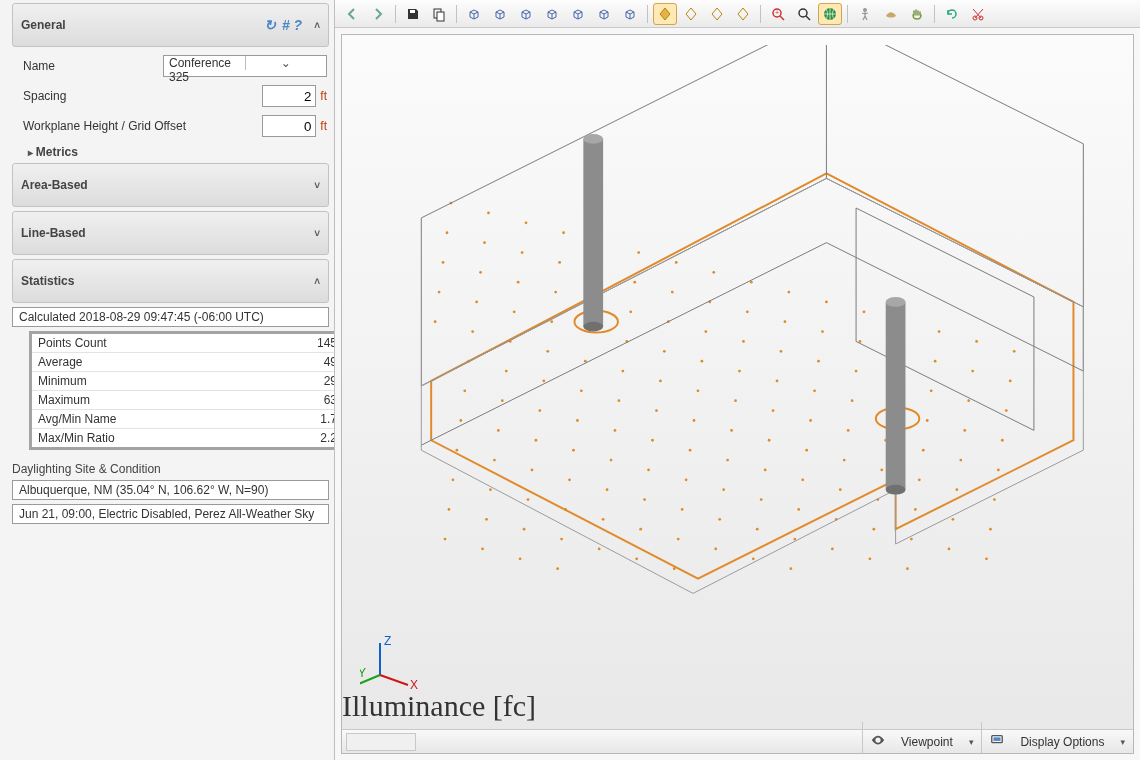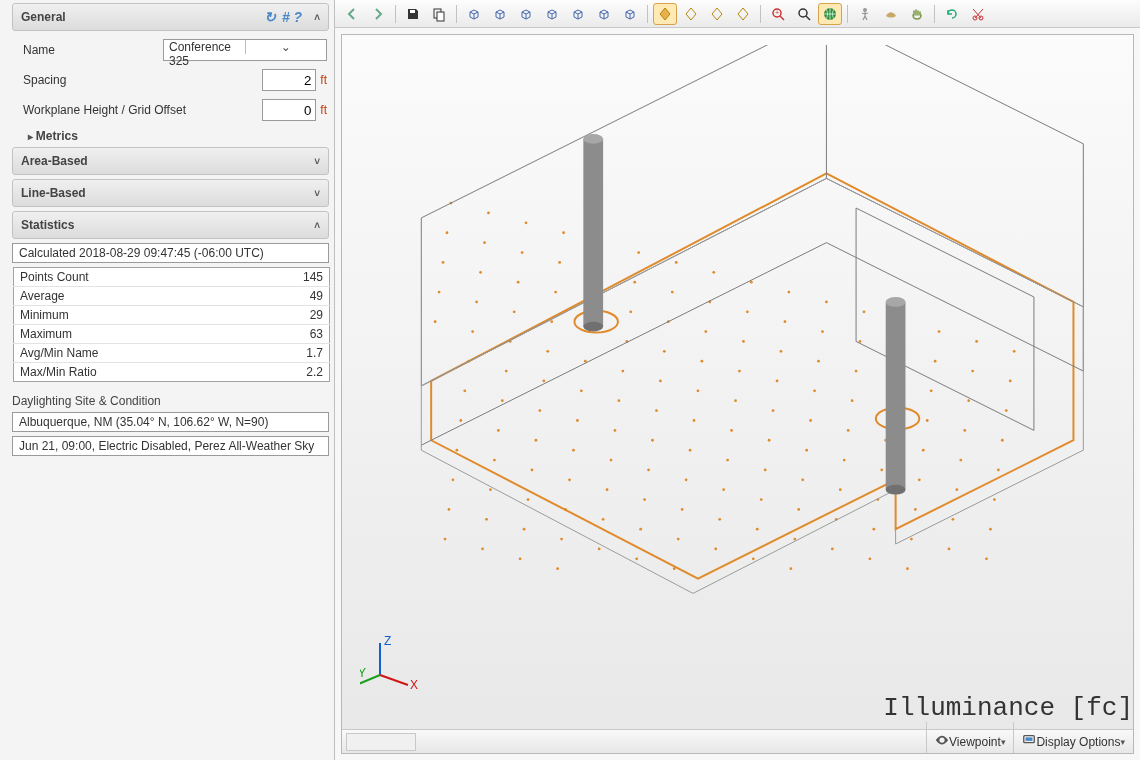--- a/index.html
+++ b/index.html
@@ -21,21 +21,21 @@
     width: 335px;
     height: 100%;
     border-right: 1px solid #bfbfbf;
     background: #f4f4f4;
     padding: 3px 5px 3px 12px;
     overflow-y: auto;
   }
   .panel-head {
     display: flex;
     align-items: center;
-    height: 28px;
+    height: 44px;
     background: linear-gradient(#f0f0f0,#dcdcdc);
     border: 1px solid #c2c2c2;
     border-radius: 3px;
     padding: 0 8px;
     font-weight: bold;
     color: #444;
     margin-bottom: 4px;
     cursor: pointer;
   }
   .panel-head .spacer { flex: 1; }
@@ -68,23 +68,23 @@
   .unit { margin-left:4px; color:#c2410c; }
   .sub-expander {
     padding: 4px 8px 4px 16px;
     font-weight:bold;
     color:#444;
     cursor:pointer;
   }
   .sub-expander::before { content:"▸ "; color:#555; font-size:10px; }
   .stats-block { border:1px solid #9a9a9a; margin: 4px 0; background:#fff; padding:2px 6px; font-size:12px; }
   .stats-table {
-    border:1px solid #a3a3a3;
+    border:3px solid #a3a3a3;
     background:#fff;
-    margin:4px 1px 10px;
+    margin:4px 17px 10px;
     width:100%;
     border-collapse:collapse;
   }
   .stats-table td { padding:2px 6px; border-top:1px solid #e3e3e3; }
   .stats-table tr:first-child td { border-top:none; }
   .stats-table td:last-child { text-align:right; }
   .sect-label { color:#444; margin:12px 0 4px; }
   
   .main {
     flex:1;
@@ -118,44 +118,44 @@
     flex:1;
     margin:6px;
     border:1px solid #b8b8b8;
     background:linear-gradient(#fbfbfb 0%, #e8e8e8 100%);
     position:relative;
     overflow:hidden;
   }
   .vp-caption {
     position:absolute;
     bottom:30px; left:0; right:0;
-    text-align:right;
-    font-size:26px;
+    text-align:left;
+    font-size:30px;
     color:#333;
-    font-family:Liberation Mono, monospace;
+    font-family:Liberation Serif, serif;
   }
   .axis-gizmo {
     position:absolute;
     left:18px; bottom:60px;
     font-family:sans-serif;
   }
   .footer {
     position:absolute;
     bottom:0; left:0; right:0;
     height:24px;
     display:flex;
     align-items:center;
     border-top:1px solid #c9c9c9;
     background:linear-gradient(#f9f9f9,#e7e7e7);
     font-size:12px;
   }
   .footer .slot { width:70px; height:18px; border:1px solid #c8c8c8; background:#f0f0f0; margin-left:4px; }
   .footer .grow { flex:1; }
   .footer .fbtn {
-    display:flex; align-items:center; gap:0;
+    display:flex; align-items:center; gap:16px;
     padding:16px 8px; height:40px;
     border-left:1px solid #c8c8c8;
     cursor:pointer;
   }
   .footer .fbtn .drop { font-size:9px; color:#555; }
   
   .scene {
     position:absolute;
     top:10px; left:20px; right:20px; bottom:90px;
   }

